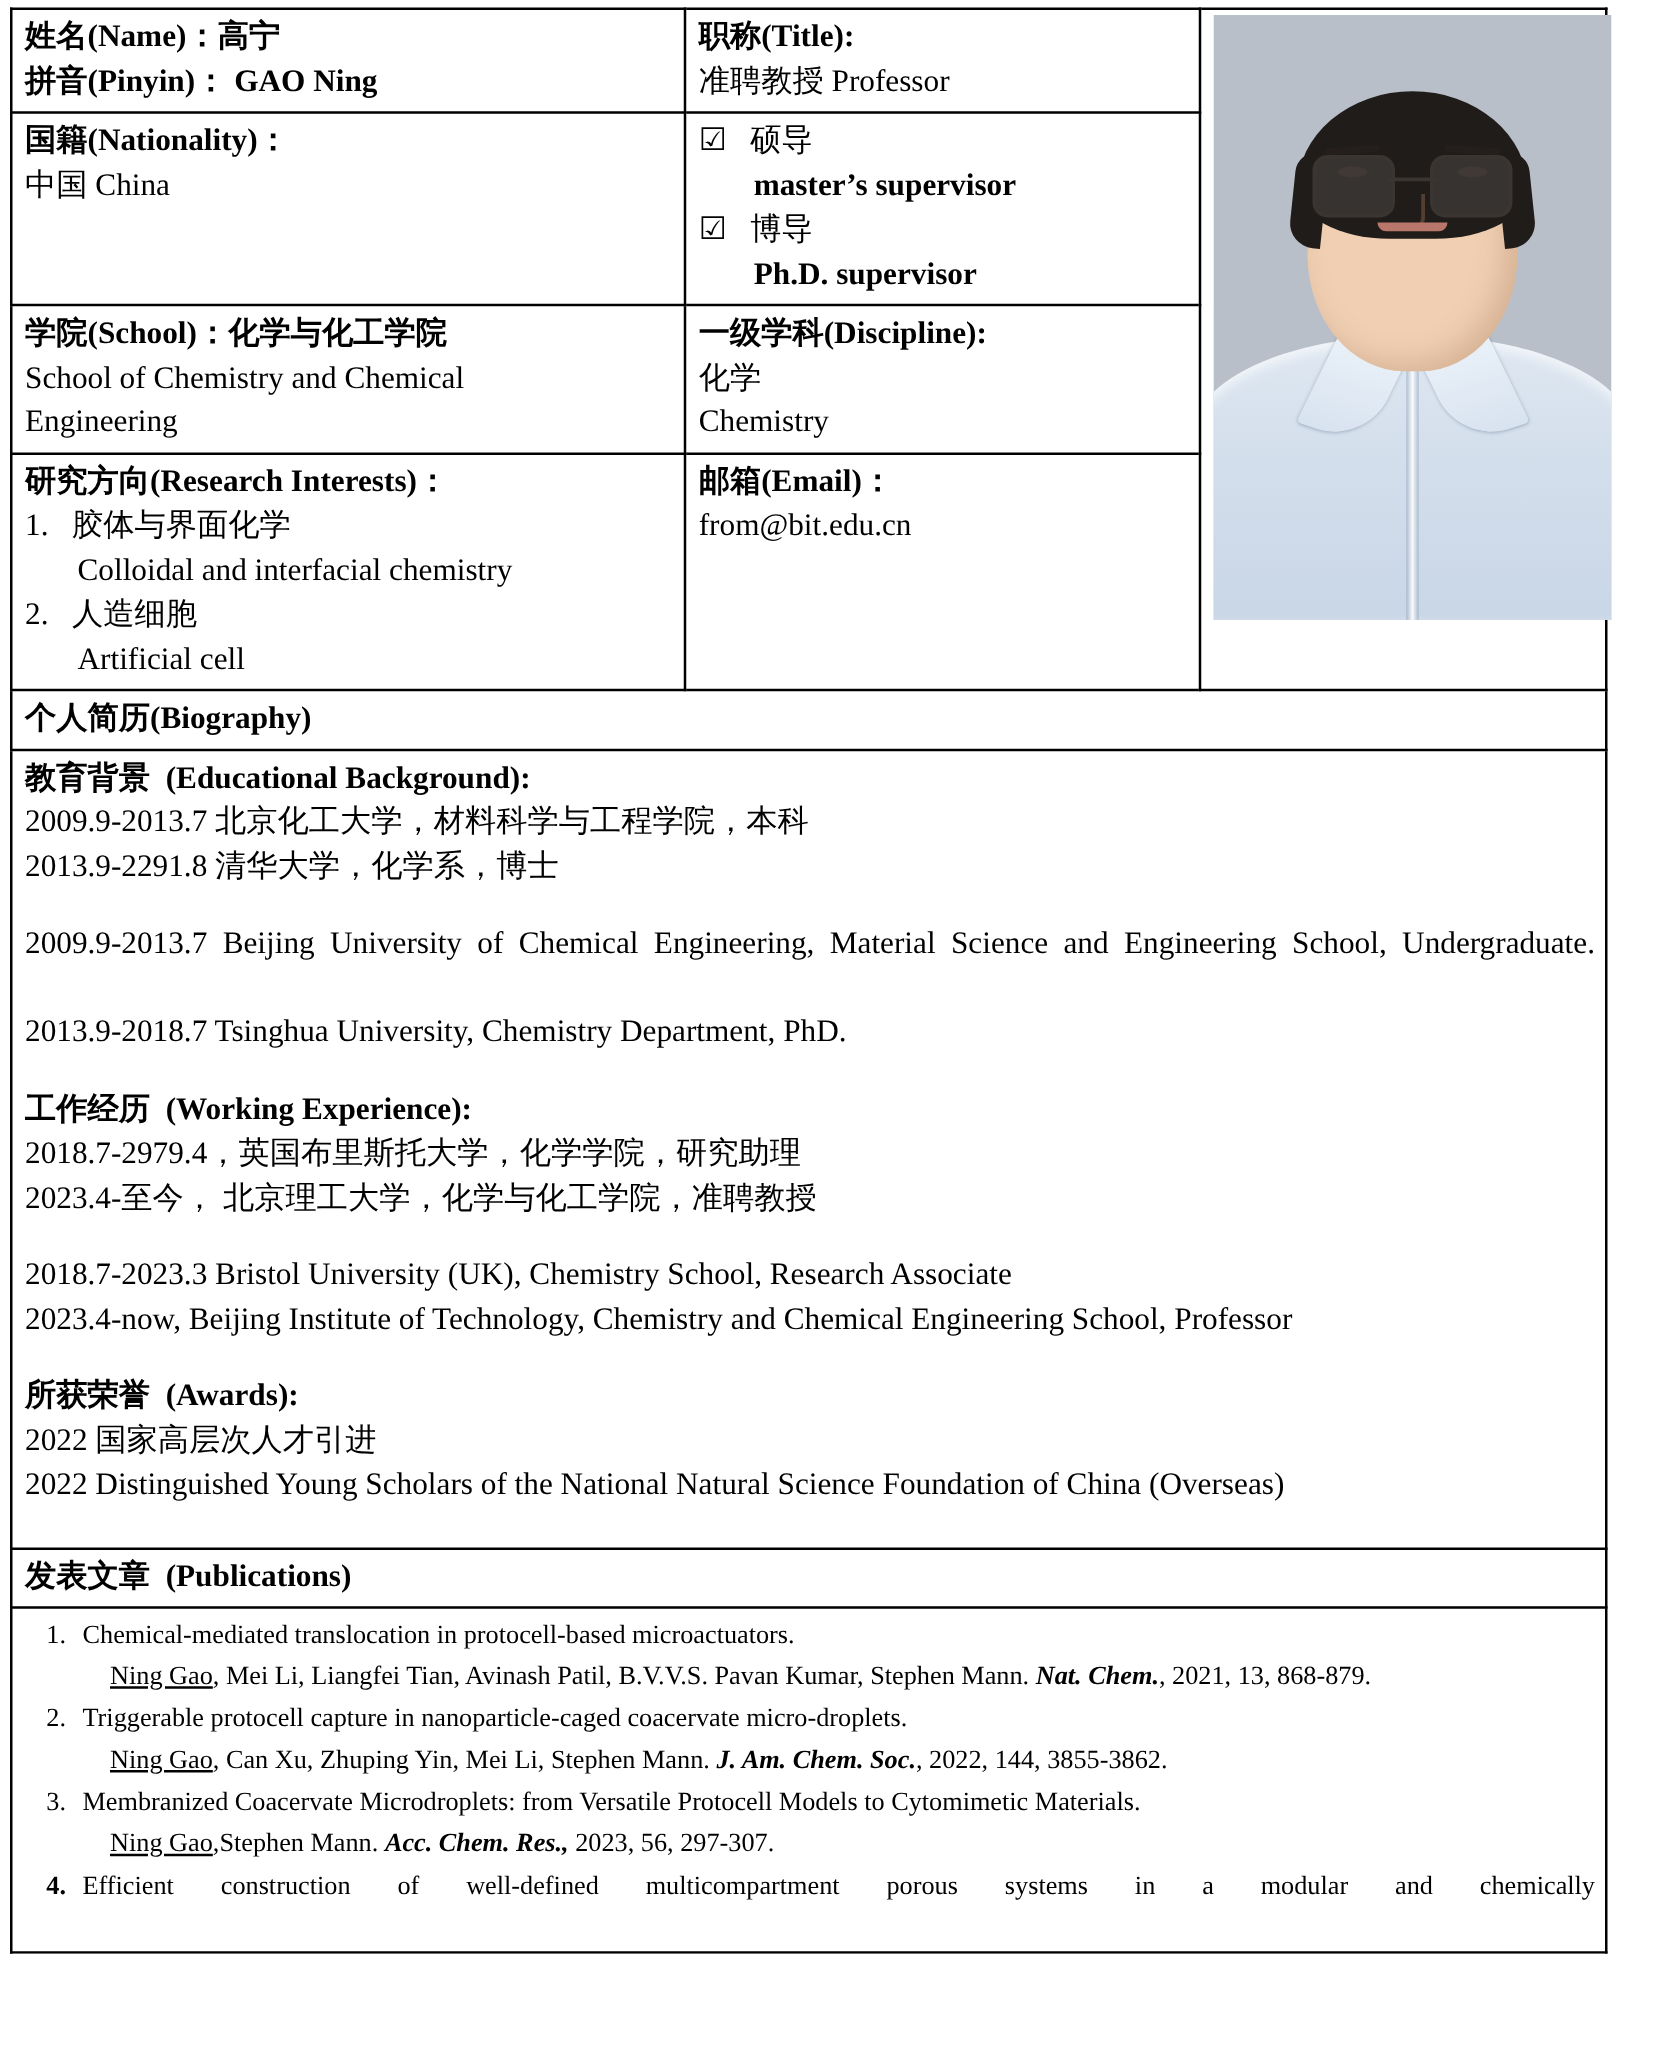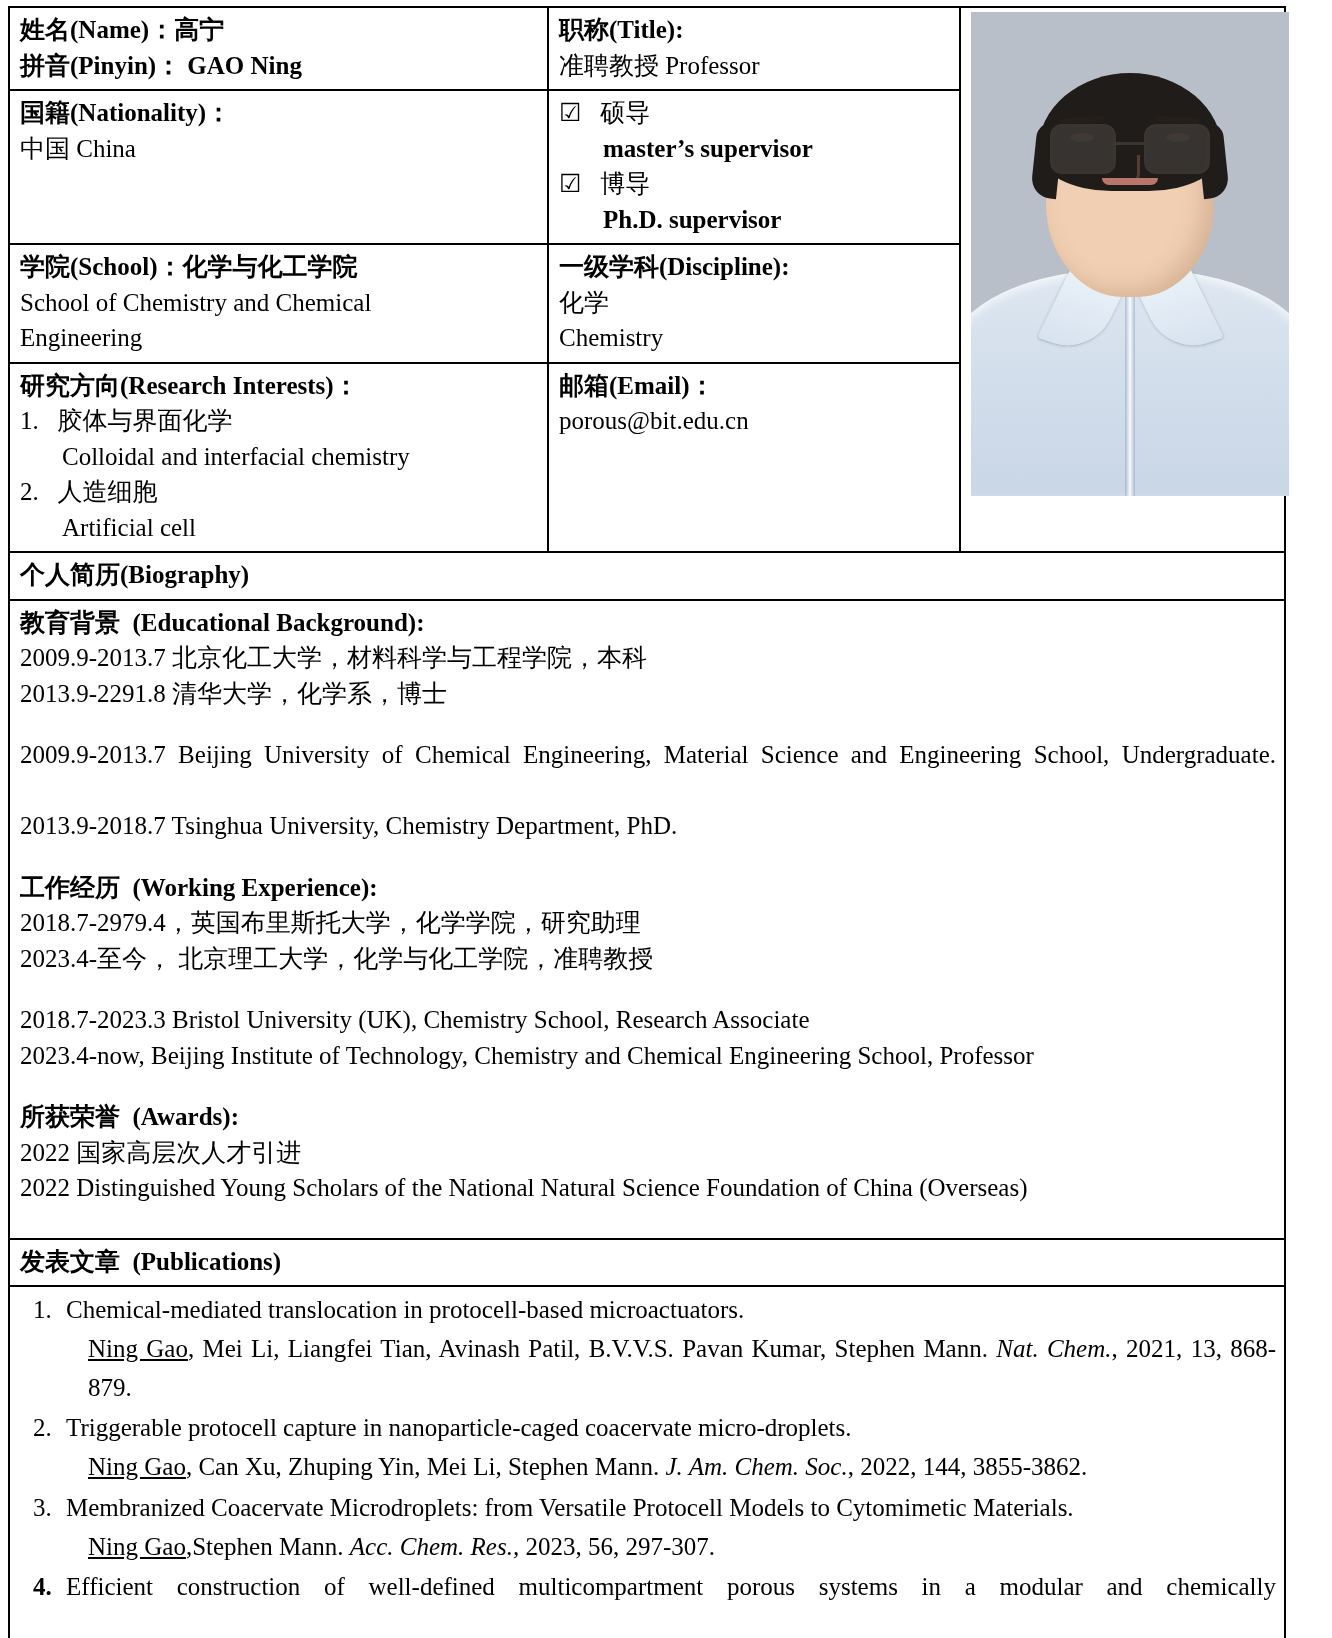--- a/index.html
+++ b/index.html
@@ -19,21 +19,21 @@
   }
   table.cv td{
     border:2px solid #000;
     vertical-align:top;
     padding:4px 8px 6px 10px;
     font-size:25px;
     line-height:1.42;
   }
   .b{font-weight:bold;}
   .i{}
-  .bi{font-weight:normal;font-style:italic;}
+  .bi{font-weight:bold;font-style:italic;}
   .bu{font-weight:normal;text-decoration:underline;}
 
   
   .c-left{width:528px;}
   .c-mid{width:404px;}
   .c-photo{width:318px;padding:0;border-left:2px solid #000;}
 
   
   .photo-wrap{
     width:318px;height:484px;overflow:hidden;position:relative;
@@ -113,21 +113,21 @@
 
   
   .sec-title{font-size:26px;}
   .body-cell{font-size:25px;line-height:1.62;margin-left:28px;}
   .body-cell p{margin:0;}
   .spacer{height:26px;}
   .just-all{text-align:justify;}
   .just-all:after{content:"";display:inline-block;width:100%;}
 
   ol.pubs{margin:0;padding:0 0 0 44px;list-style-position:outside;}
-  ol.pubs>li{font-size:25px;line-height:1.55;margin:0 0 2px 0;padding-left:8px;}
+  ol.pubs>li{font-size:21px;line-height:1.55;margin:0 0 2px 0;padding-left:8px;}
   ol.pubs>li::marker{font-weight:normal;}
   ol.pubs>li.bold-marker::marker{font-weight:bold;}
   .pub-authors{display:block;padding-left:22px;text-align:justify;}
   .pub-title{display:block;}
   .cbox{font-size:25px;}
   .indent-sub{display:block;padding-left:44px;font-weight:bold;}
   .ri-item{display:block;}
   .ri-sub{display:block;padding-left:42px;}
 </style>
 </head>
@@ -226,21 +226,21 @@
           <div>
             <span class="ri-item">
               <span>2.</span>
               &nbsp;&nbsp;<span>人造细胞</span>
             </span>
             <span class="ri-sub">Artificial cell</span>
           </div>
         </td>
         <td>
           <div class="b">邮箱(Email)：</div>
-          <div>porous@bit.edu.cn</div>
+          <div>from@bit.edu.cn</div>
         </td>
       </tr>
 
       <tr>
         <td colspan="3" class="sec-title b">个人简历(Biography)</td>
       </tr>
 
       <tr>
         <td colspan="3" class="body-cell">
 

